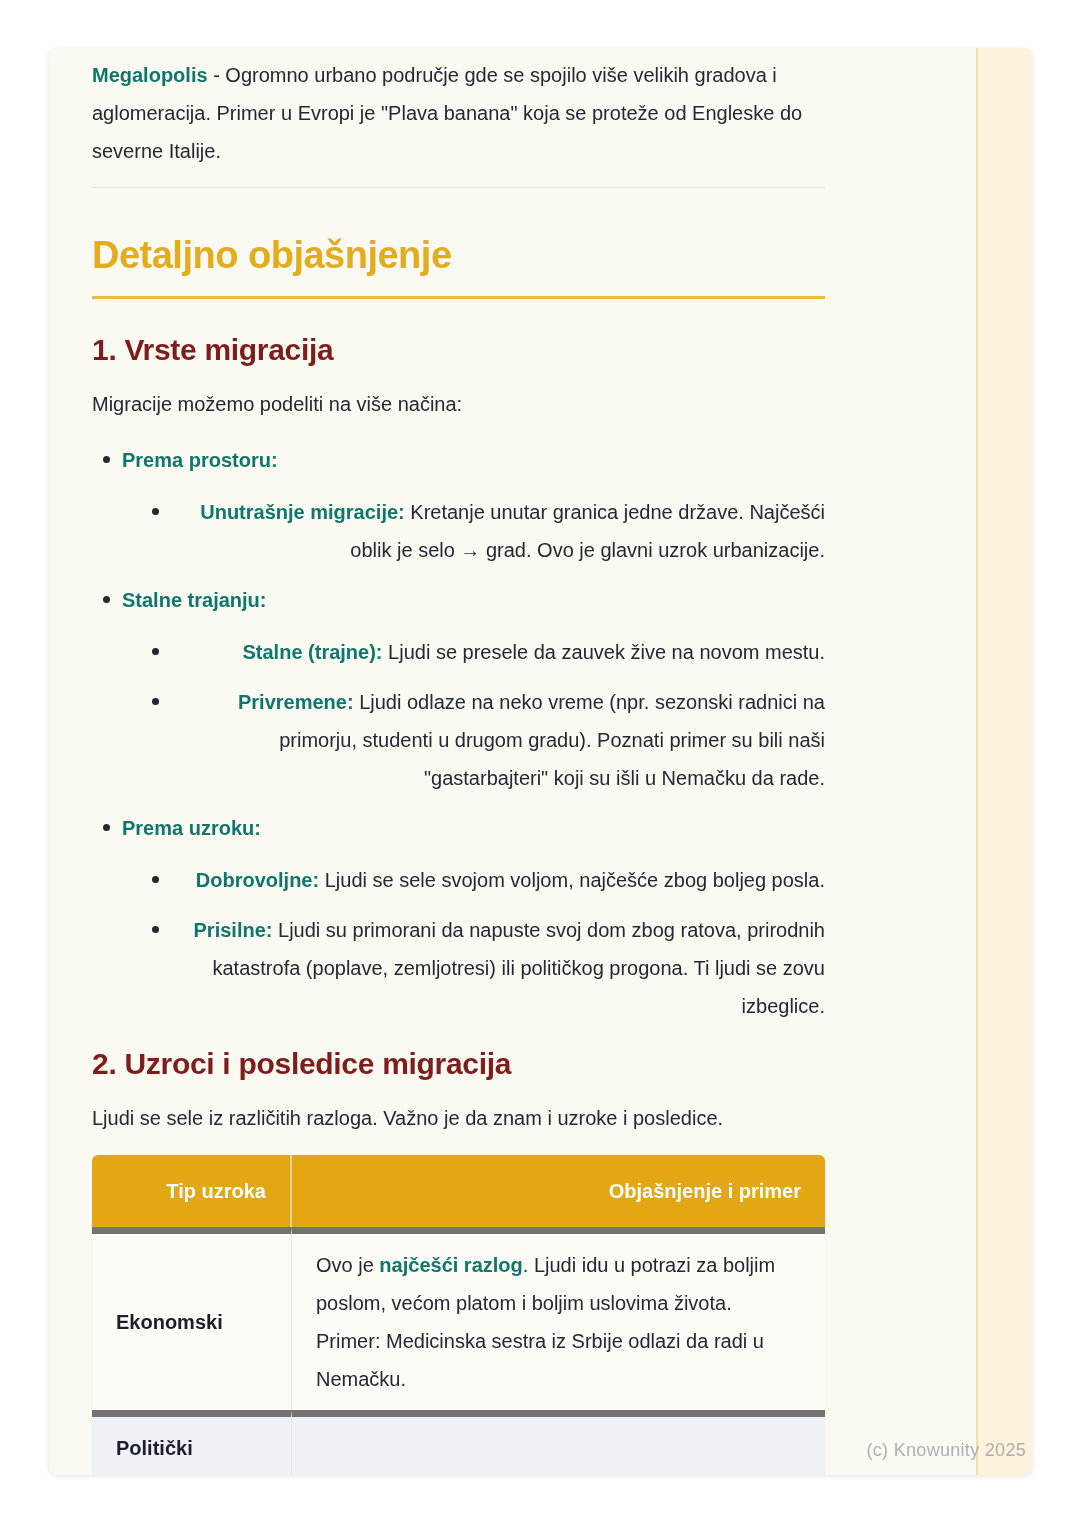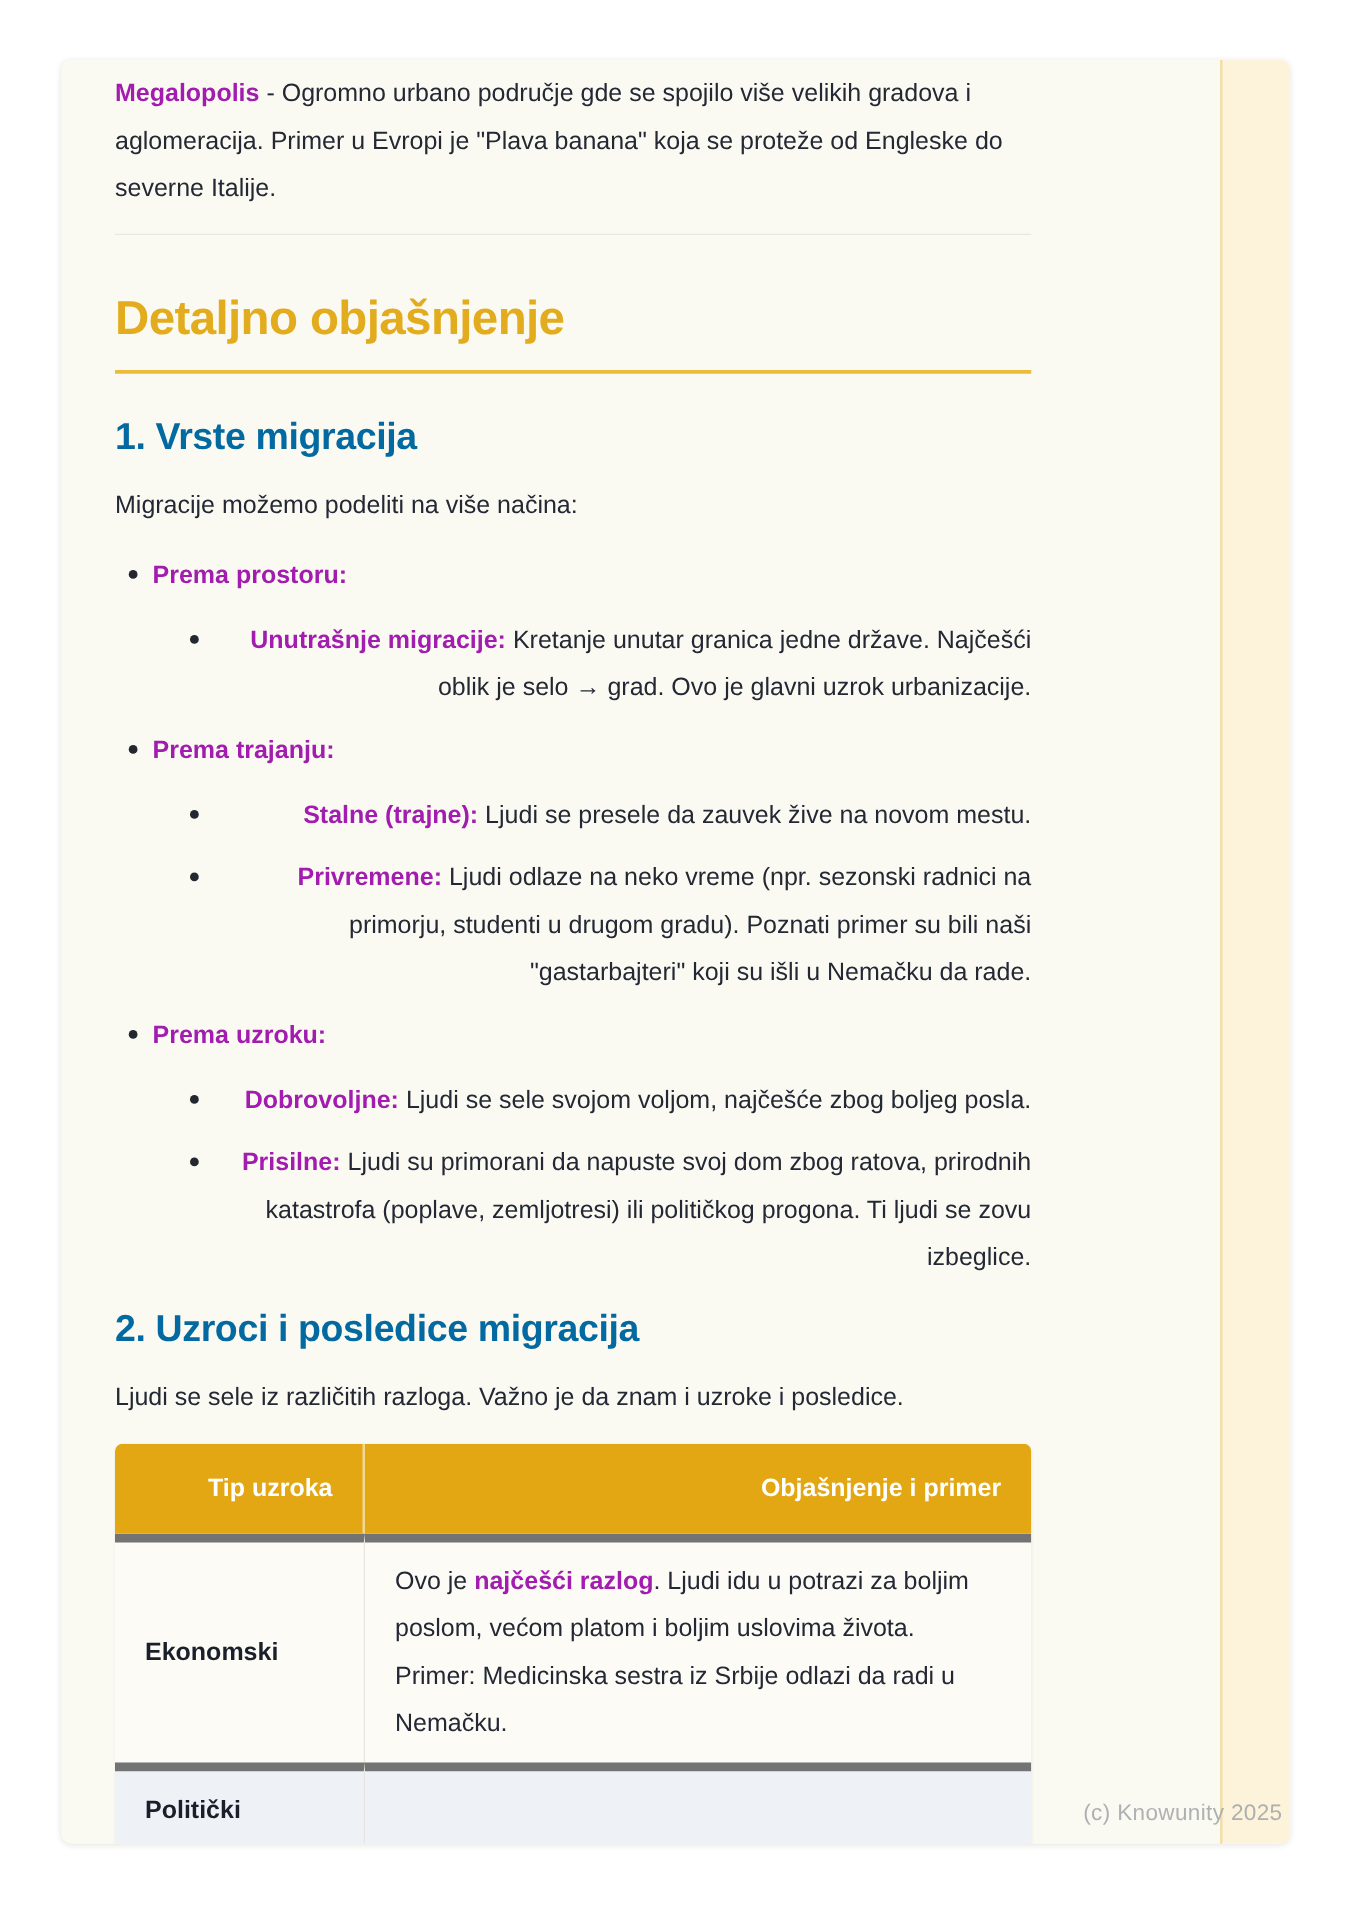--- a/index.html
+++ b/index.html
@@ -31,21 +31,21 @@
   }
 
   .content {
     position: absolute;
     left: 43px; top: 0;
     width: 733px;
     color: #232834;
     font-size: 20px;
     line-height: 38px;
   }
-  .content b { color: #a21caf; }
+  .content b { color: #0f766e; }
 
   .intro-p { margin: 8px 0 0 0; }
 
   hr.sep {
     border: none;
     border-top: 1px solid #E8E8E0;
     margin: 17px 0 44px 0;
   }
 
   h1.doc-h1 {
@@ -60,21 +60,21 @@
     border: none;
     border-top: 3px solid #EBBC3C;
     margin: 18px 0 32px 0;
   }
 
   h2.doc-h2 {
     margin: 0;
     font-size: 30px;
     line-height: 38px;
     font-weight: 700;
-    color: #0369a1;
+    color: #7f1d1d;
     letter-spacing: -0.3px;
   }
   h2.second { margin-top: 20px; }
 
   p.body-p { margin: 16px 0 0 0; }
 
   .list { margin-top: 18px; }
   .li { display: flex; align-items: flex-start; }
   .l1i { padding-left: 11px; margin-top: 12px; }
   .l2i { padding-left: 60px; margin-top: 12px; text-align: right; }
@@ -165,21 +165,21 @@
         </div>
         <div class="list l2">
           <div class="li l2i">
             <span class="bullet"></span>
             <div class="litext"><b>Unutrašnje migracije:</b> <span>Kretanje unutar granica jedne države. Najčešći oblik je selo → grad. Ovo je glavni uzrok urbanizacije.</span></div>
           </div>
         </div>
 
         <div class="li l1i">
           <span class="bullet"></span>
-          <div class="litext"><b>Prema trajanju:</b></div>
+          <div class="litext"><b>Stalne trajanju:</b></div>
         </div>
         <div class="list l2">
           <div class="li l2i">
             <span class="bullet"></span>
             <div class="litext"><b>Stalne (trajne):</b> <span>Ljudi se presele da zauvek žive na novom mestu.</span></div>
           </div>
           <div class="li l2i">
             <span class="bullet"></span>
             <div class="litext"><b>Privremene:</b> <span>Ljudi odlaze na neko vreme (npr. sezonski radnici na primorju, studenti u drugom gradu). Poznati primer su bili naši "gastarbajteri" koji su išli u Nemačku da rade.</span></div>
           </div>

